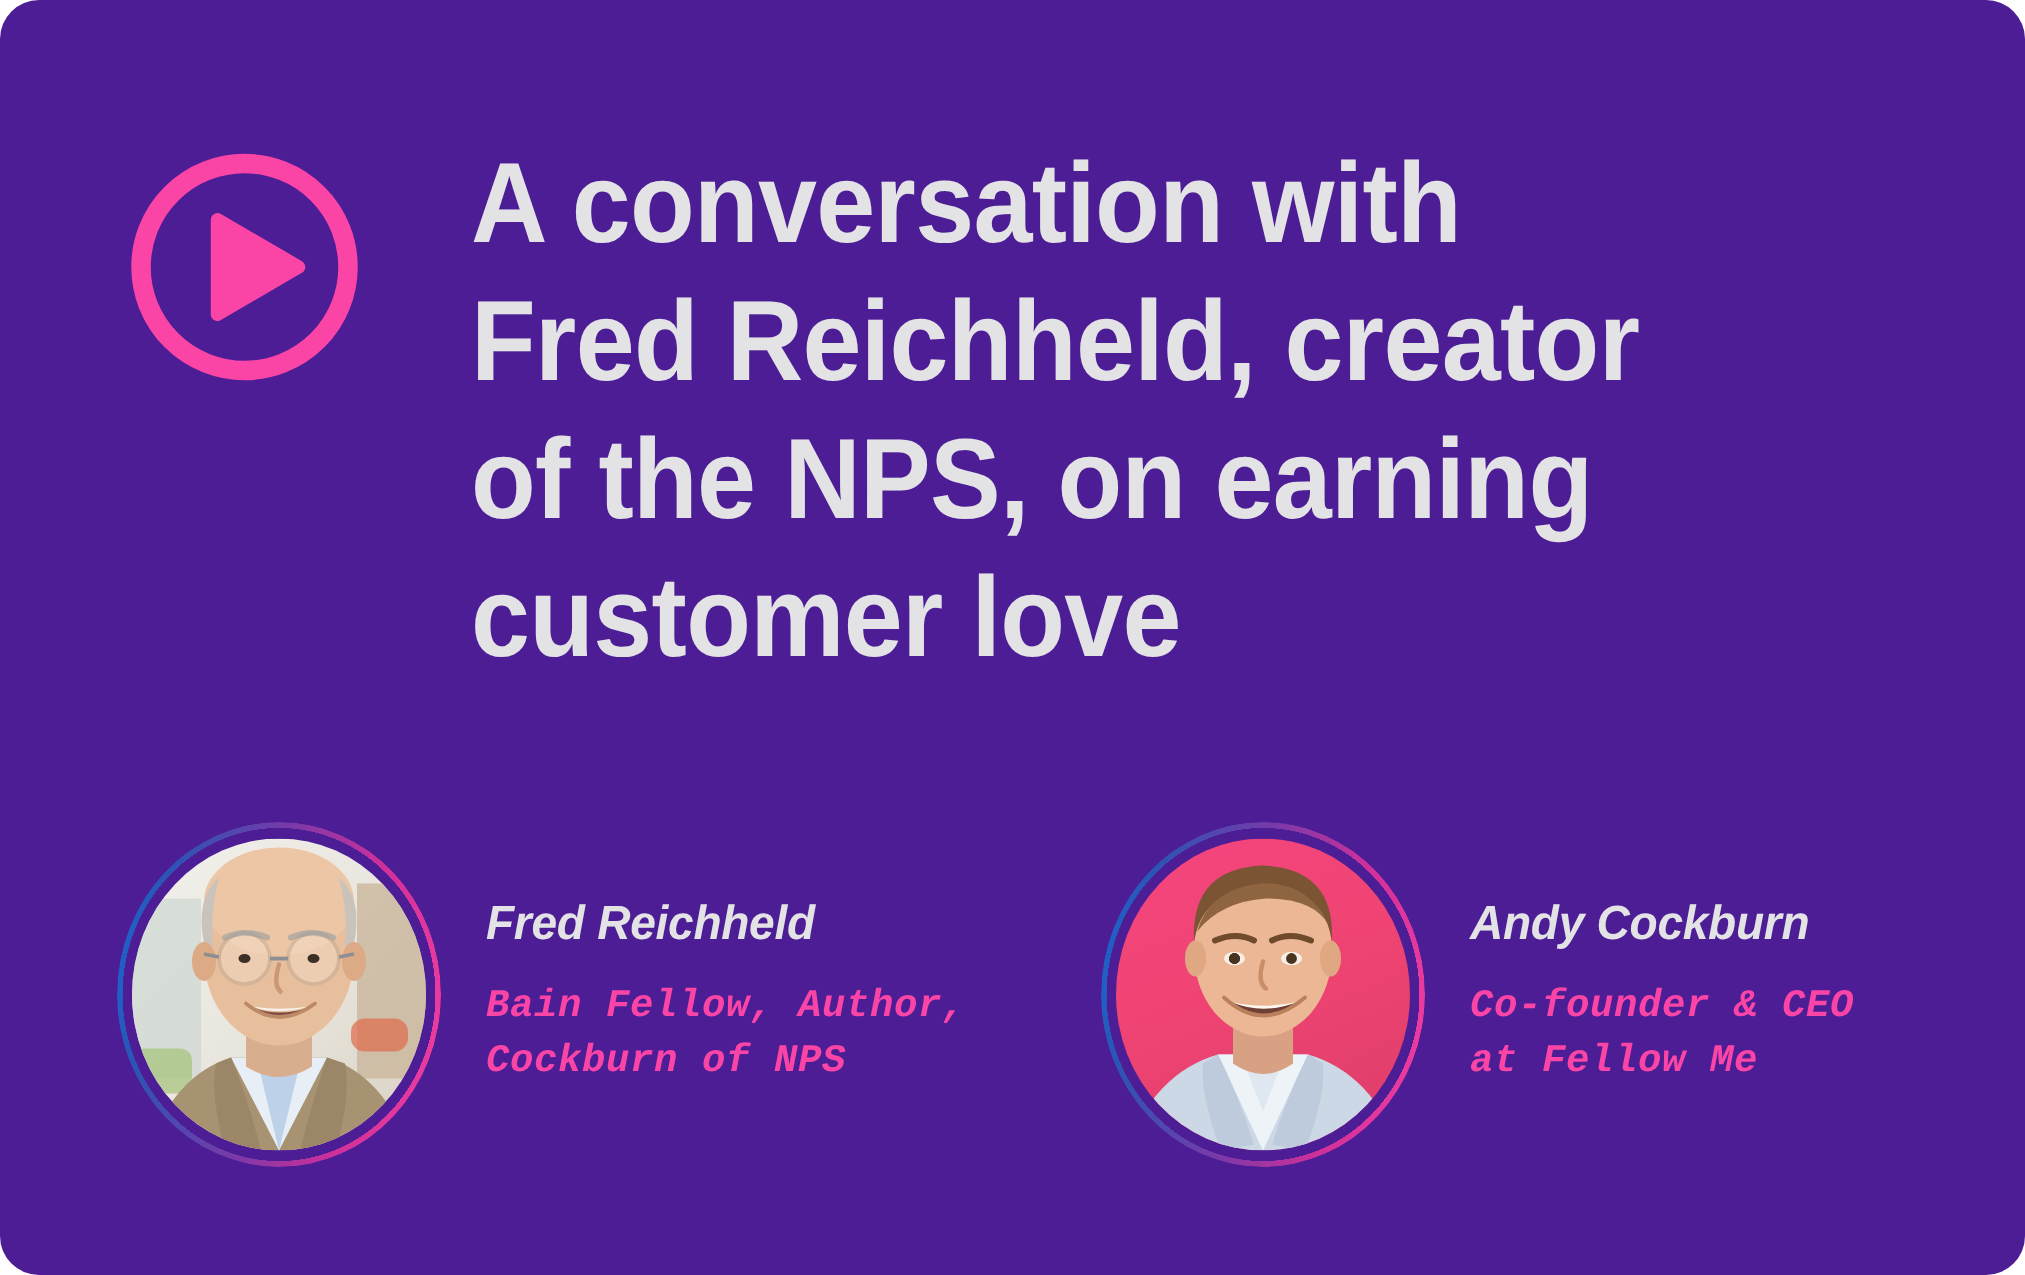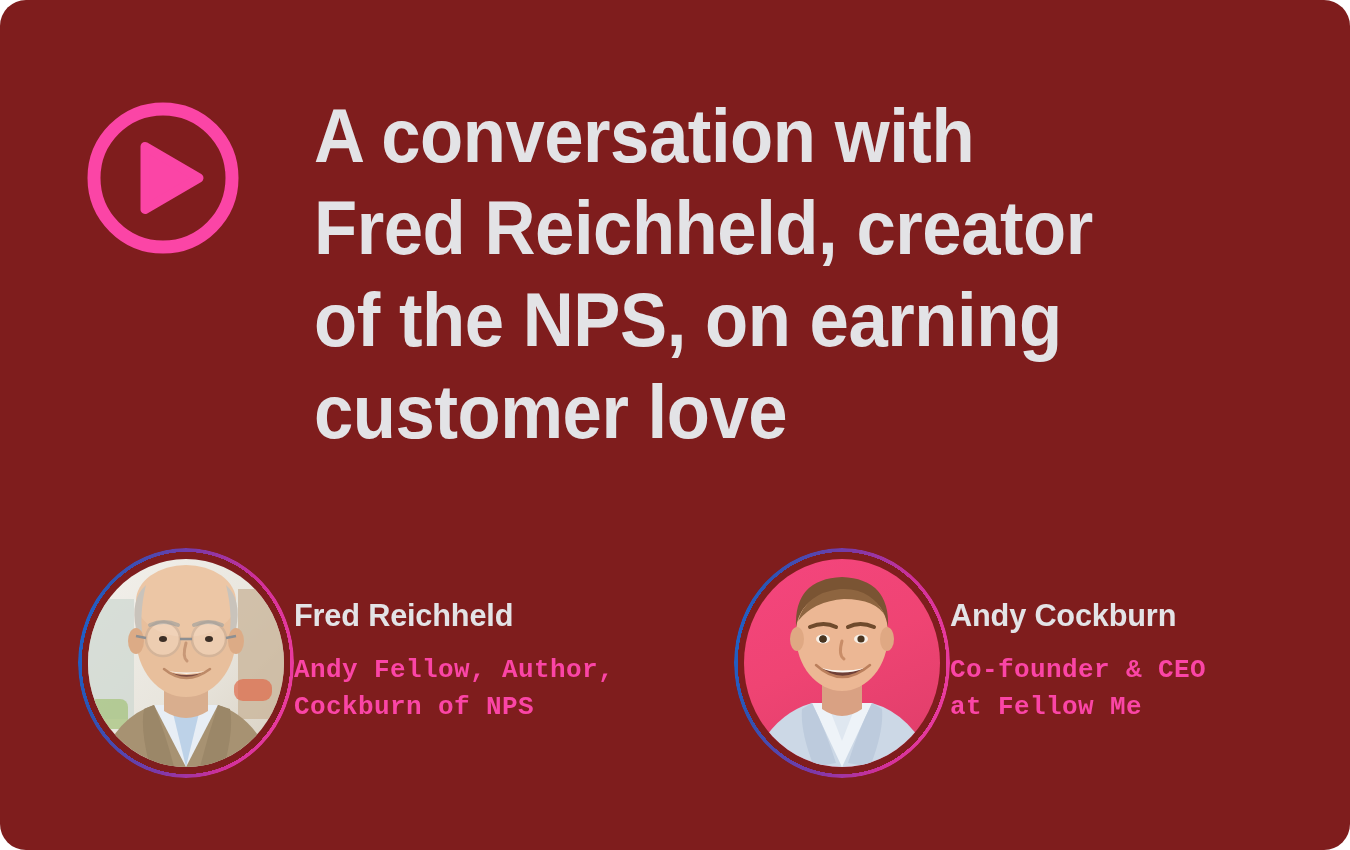--- a/index.html
+++ b/index.html
@@ -12,21 +12,21 @@
     width: 1350px;
     height: 850px;
     overflow: hidden;
     font-family: "Liberation Sans", sans-serif;
   }
 
   .card {
     position: relative;
     width: 1350px;
     height: 850px;
-    background: #7f1d1d;
+    background: #4c1d95;
     border-radius: 26px;
     overflow: hidden;
     box-sizing: border-box;
   }
 
   
   .play-badge {
     position: absolute;
     left: 87px;
     top: 102px;
@@ -103,21 +103,23 @@
     top: 11px;
     width: 196px;
     height: 208px;
     border-radius: 50%;
     overflow: hidden;
   }
   .avatar-photo svg { display: block; width: 100%; height: 100%; }
 
   
   .speaker-text {
+    margin-left: 30px;
     padding-bottom: 4px;
+    font-style: italic;
   }
   .speaker-name {
     color: #E3E3E6;
     font-family: "Liberation Sans Narrow", "Liberation Sans", sans-serif;
     font-size: 32px;
     font-weight: bold;
     line-height: 36px;
     letter-spacing: -0.2px;
     transform: scaleX(0.96);
     transform-origin: left center;
@@ -206,21 +208,21 @@
 
             <path d="M78 112 Q98 126 120 112 Q98 120 78 112 Z" fill="#7b4a40"></path>
             <path d="M80 112 Q98 118 118 112 Q98 115 80 112 Z" fill="#f6f2ec"></path>
             <path d="M76 110 Q98 128 122 110" stroke="#bd8a68" stroke-width="2.5" fill="none" stroke-linecap="round"></path>
           </svg>
         </div>
       </div>
       <div class="speaker-text">
         <div class="speaker-name">Fred Reichheld</div>
         <div class="speaker-role">
-          <span class="rline">Andy Fellow, Author,</span>
+          <span class="rline">Bain Fellow, Author,</span>
           <span class="rline">Cockburn of NPS</span>
         </div>
       </div>
     </div>
 
     <div class="speaker speaker-2">
       <div class="avatar">
         <div class="avatar-ring"></div>
         <div class="avatar-photo">
           <svg viewBox="0 0 196 208" xmlns="http://www.w3.org/2000/svg" preserveAspectRatio="xMidYMid slice">

